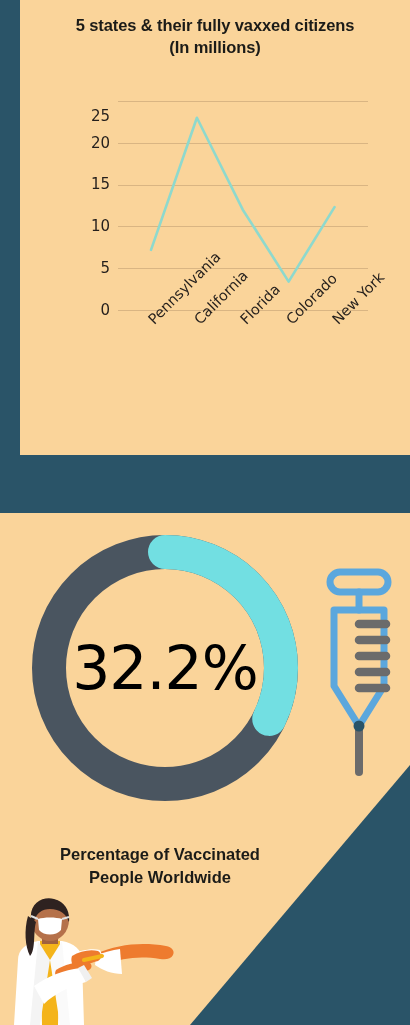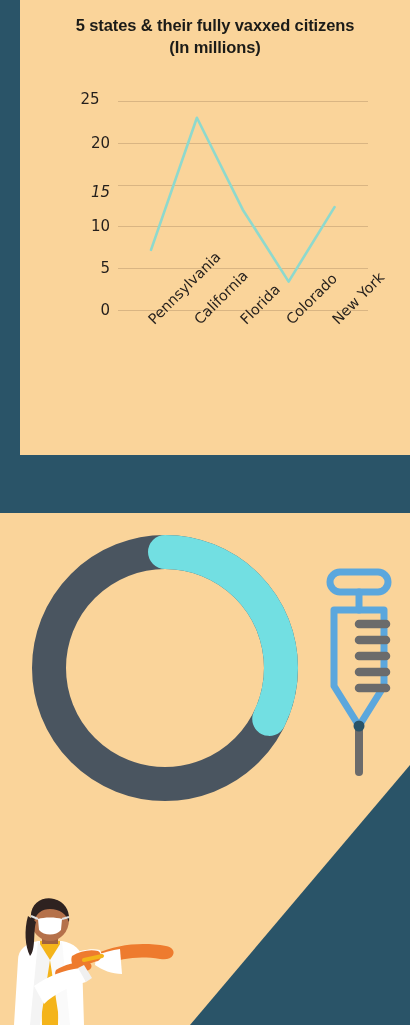--- a/index.html
+++ b/index.html
@@ -168,23 +168,23 @@
           <div class="gridline" style="top: 268.2px; left: 98px; width: 250px;"></div>
           <div class="gridline" style="top: 226.4px; left: 98px; width: 250px;"></div>
           <div class="gridline" style="top: 184.6px; left: 98px; width: 250px;"></div>
           <div class="gridline" style="top: 142.8px; left: 98px; width: 250px;"></div>
           <div class="gridline" style="top: 101px; left: 98px; width: 250px;"></div>
         </div>
       <div id="ytick-wrap">
           <div class="ytick" style="top: 310px;">0</div>
           <div class="ytick" style="top: 268.2px;">5</div>
           <div class="ytick" style="top: 226.4px; text-align: right;">10</div>
-          <div class="ytick" style="top: 192px; font-style: italic;">15</div>
+          <div class="ytick" style="top: 184px;">15</div>
           <div class="ytick" style="top: 142.8px;">20</div>
-          <div class="ytick" style="top: 99px; text-align: center;">25</div>
+          <div class="ytick" style="top: 116px;">25</div>
         </div>
 
       <svg id="plot" viewBox="0 0 250 209" preserveAspectRatio="none">
         <polyline id="series-path" fill="none" stroke="#8ed9cd" stroke-width="2.6" stroke-linejoin="round" stroke-linecap="round" points="33.03,148.81 78.90,16.72 124.77,108.68 170.64,180.58 216.51,106.17"></polyline>
       </svg>
 
       <div id="xlabels">
           <div class="xtick" style="left: 27.0275px; transform: rotate(-45deg);">Pennsylvania</div>
           <div class="xtick" style="left: 72.8991px; transform: rotate(-45deg);">California</div>
           <div class="xtick" style="left: 118.771px; transform: rotate(-45deg);">Florida</div>
@@ -200,38 +200,43 @@
 
 <div id="bottom-panel">
 
   <div id="corner-wedge"></div>
 
   <svg id="donut" viewBox="0 0 290 290">
     <circle id="donut-track" cx="145" cy="145" r="116" fill="none" stroke="#4a5560" stroke-width="34"></circle>
     <circle id="donut-arc" cx="145" cy="145" r="116" fill="none" stroke="#72dfe2" stroke-width="34" stroke-linecap="round" transform="rotate(-90 145 145)" stroke-dasharray="234.68953759377192 728.849495632832"></circle>
   </svg>
 
+  <div id="donut-value">32.2%</div>
 
   <svg id="syringe" viewBox="0 0 78 230">
     <g fill="none" stroke="#5ba7dd" stroke-width="7" stroke-linejoin="round" stroke-linecap="round">
       <rect x="8" y="6" width="58" height="20" rx="10"></rect>
       <line x1="37" y1="26" x2="37" y2="44"></line>
       <path d="M12 44 H62 V120 L37 160 L12 120 Z"></path>
     </g>
     <g stroke="#6b6b6b" stroke-width="8.5" stroke-linecap="round">
       <line x1="37" y1="58" x2="64" y2="58"></line>
       <line x1="37" y1="74" x2="64" y2="74"></line>
       <line x1="37" y1="90" x2="64" y2="90"></line>
       <line x1="37" y1="106" x2="64" y2="106"></line>
       <line x1="37" y1="122" x2="64" y2="122"></line>
     </g>
     <line x1="37" y1="160" x2="37" y2="206" stroke="#6b6b6b" stroke-width="8" stroke-linecap="round"></line>
     <circle cx="37" cy="160" r="5.5" fill="#2a5468"></circle>
   </svg>
 
+  <div id="bottom-caption">
+    <div>Percentage of Vaccinated</div>
+    <div>People Worldwide</div>
+  </div>
 
   <svg id="doctor" viewBox="0 0 190 127">
 
     <path d="M96 56 C118 46 142 44 166 48 C172 49 175 53 173 57 C171 61 166 62 160 61 C140 58 122 60 106 66 Z" fill="#ee7b2e"></path>
     <path d="M96 58 C104 54 112 52 120 51 L122 76 C112 76 102 72 95 67 Z" fill="#ffffff"></path>
 
     <path d="M18 62 C18 52 26 45 38 43 L62 43 C74 45 82 52 82 62 L84 127 L14 127 Z" fill="#ffffff"></path>
 
     <path d="M40 43 L60 43 L58 127 L42 127 Z" fill="#f4b41a"></path>
 

